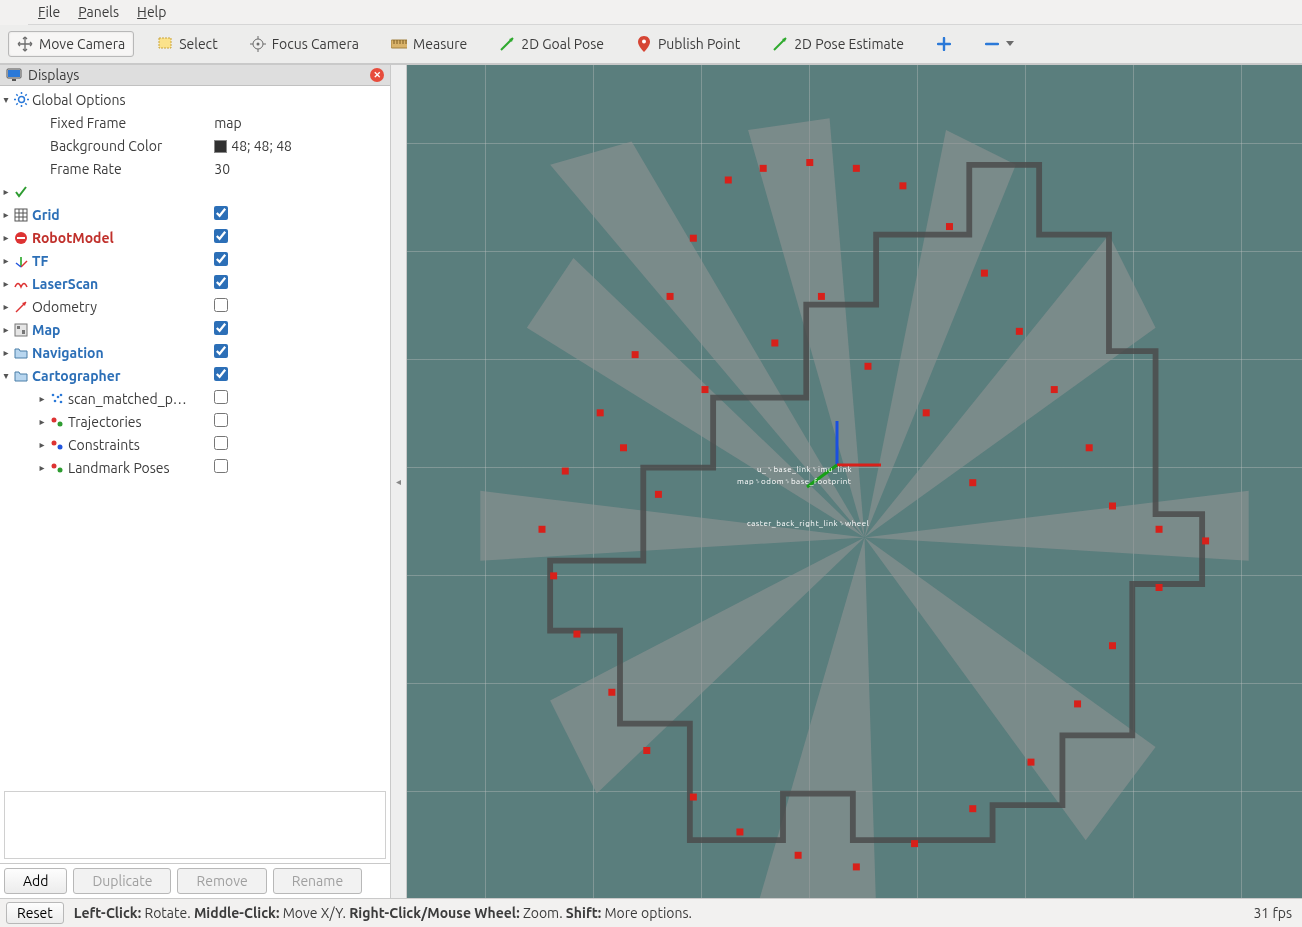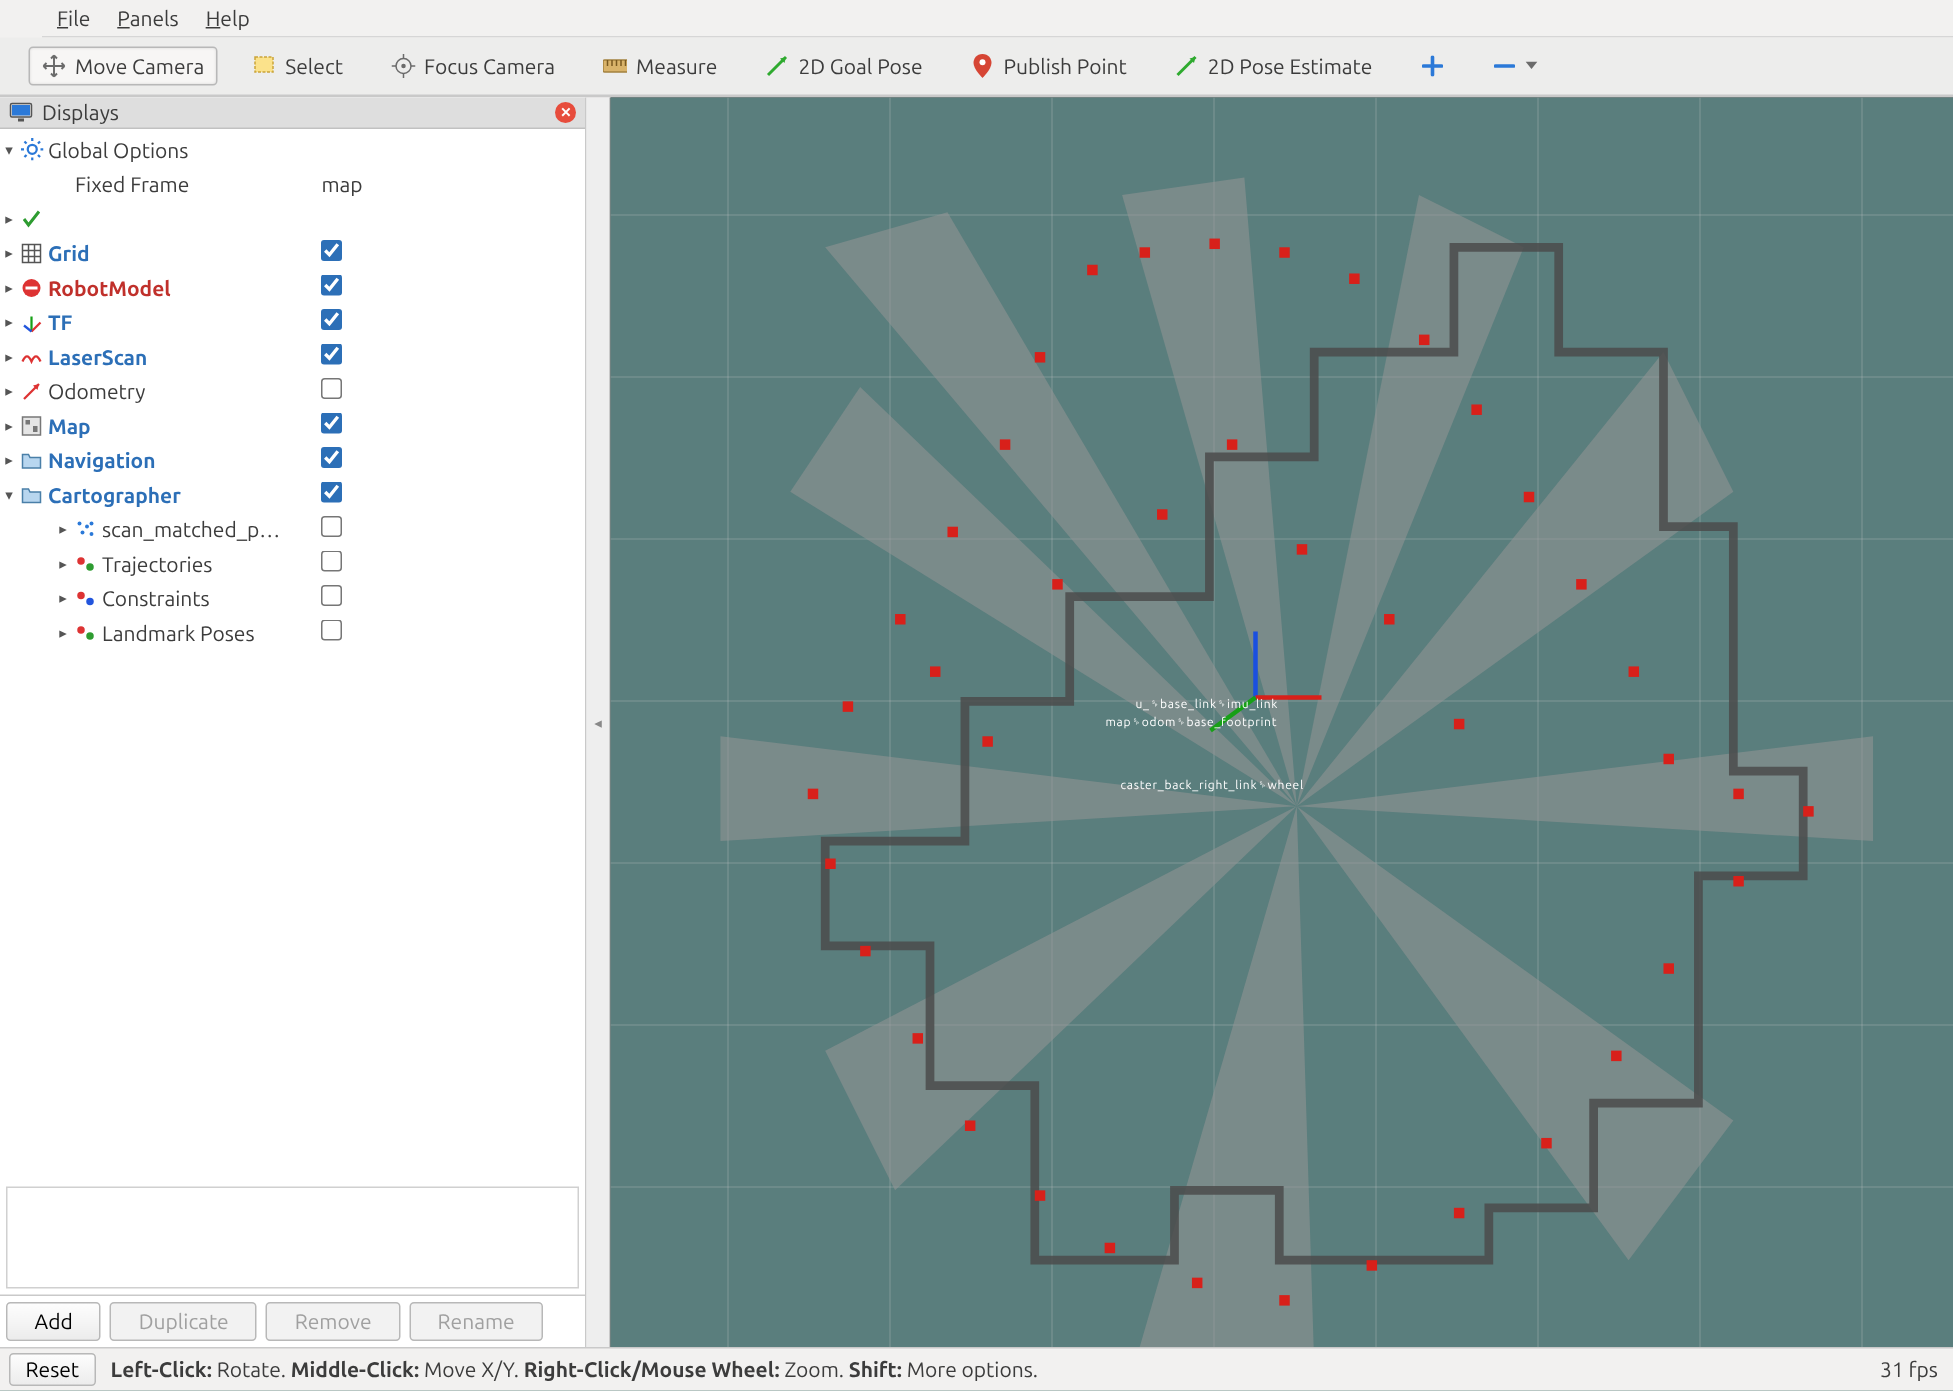--- a/index.html
+++ b/index.html
@@ -4,21 +4,21 @@
 <style>
 * { box-sizing: border-box; margin: 0; padding: 0; font-family: "Ubuntu", "Segoe UI", sans-serif; font-size: 14px; }
 body { background: #f2f1f0; color: #3c3c3c; display: flex; flex-direction: column; height: 927px; width: 1302px; overflow: hidden; }
 
 
 .menubar { display: flex; gap: 18px; padding: 4px 10px; background: #f2f1f0; border-bottom: 1px solid #d6d6d6; margin-left: 28px; }
 .menubar span { cursor: pointer; }
 .menubar span .ul { text-decoration: underline; }
 
 
-.toolbar { display: flex; align-items: center; gap: 14px; padding: 6px 19px; background: #ededec; border-bottom: 1px solid #c9c9c9; }
+.toolbar { display: flex; align-items: center; gap: 14px; padding: 6px 8px; background: #ededec; border-bottom: 1px solid #c9c9c9; }
 .tool-btn { display: inline-flex; align-items: center; gap: 6px; padding: 4px 8px; border: 1px solid transparent; border-radius: 3px; cursor: pointer; }
 .tool-btn.active { background: #f7f6f5; border: 1px solid #b8b8b8; box-shadow: inset 0 0 2px rgba(0,0,0,.12); }
 .tool-btn .ico { display: inline-flex; width: 16px; height: 16px; align-items: center; justify-content: center; }
 
 
 .main { flex: 1; display: flex; min-height: 0; border-top: 1px solid #c9c9c9; }
 .left-panel { width: 451px; display: flex; flex-direction: column; background: #fff; border-right: 1px solid #c9c9c9; }
 .panel-title { display: flex; align-items: center; justify-content: space-between; padding: 2px 6px; background: #dedede; border-bottom: 1px solid #c1c1c1; }
 .panel-title .t { display: flex; align-items: center; gap: 6px; }
 .close-x { width: 14px; height: 14px; border-radius: 50%; background: #e74c3c; color: #fff; display: flex; align-items: center; justify-content: center; font-size: 9px; font-weight: bold; cursor: pointer; }
@@ -195,20 +195,32 @@
               </g>
             </svg>
         </span>
         <span class="label">Global Options</span>
       </div>
       <div class="row indent1">
         <span class="arrow"></span>
           <span class="ico"></span>
         <span class="label">Fixed Frame</span>
         <span class="val">map</span>
+      </div>
+      <div class="row indent1">
+        <span class="arrow"></span>
+          <span class="ico"></span>
+        <span class="label">Background Color</span>
+        <span class="val"><span class="swatch"></span><span>48; 48; 48</span></span>
+      </div>
+      <div class="row indent1">
+        <span class="arrow"></span>
+          <span class="ico"></span>
+        <span class="label">Frame Rate</span>
+        <span class="val">30</span>
       </div>
 
       <div class="row">
         <span class="arrow">▸</span>
         <span class="ico">
             <svg width="14" height="14">
               <path d="M2 7 l3 4 l7-9" stroke="#2e9c31" stroke-width="2" fill="none"></path>
             </svg>
           </span>
       </div>

